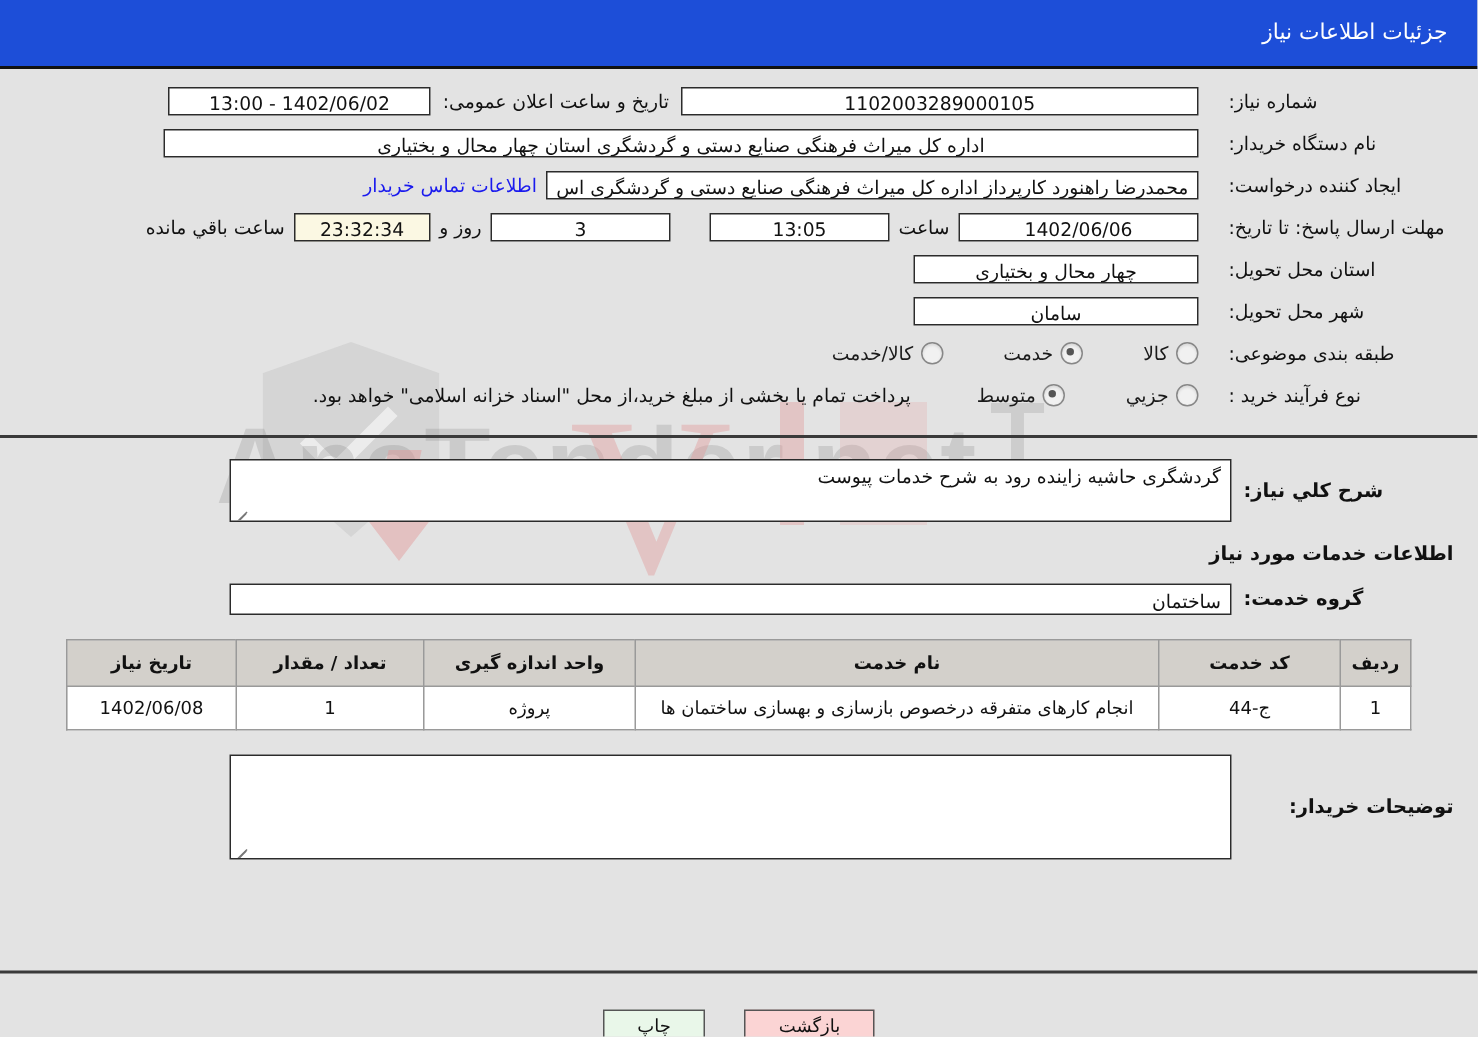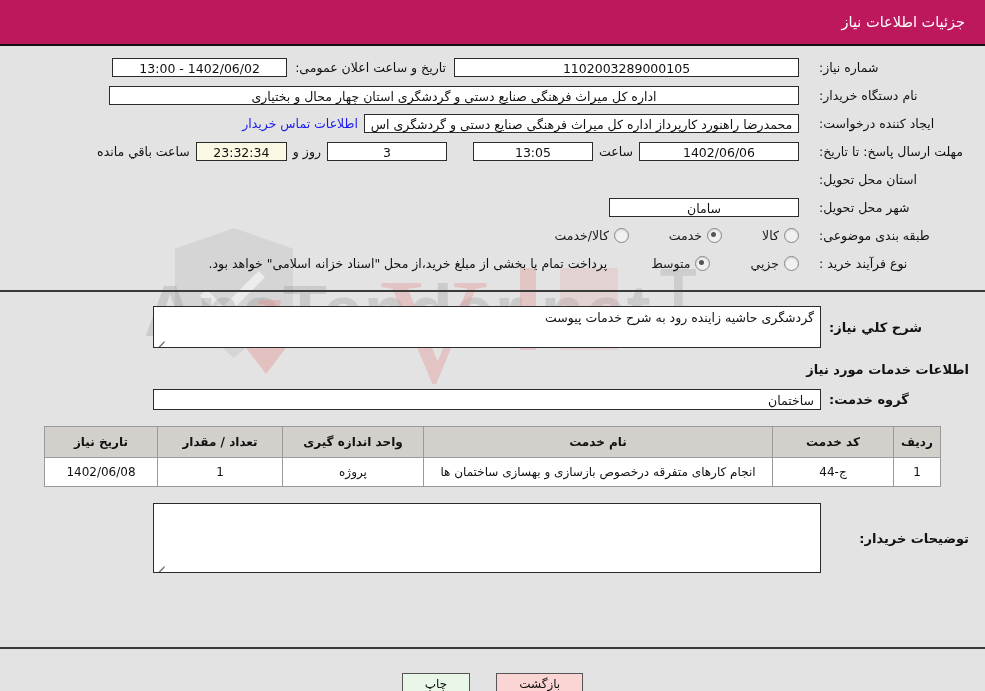--- a/index.html
+++ b/index.html
@@ -100,21 +100,21 @@
     width: 22px; height: 48px;
     background: rgba(226,150,150,0.45);
     transform: skewX(-12deg);
   }
 
   
   .titlebar {
     position: relative;
     z-index: 3;
     height: 46px;
-    background: #be185d;
+    background: #1d4ed8;
     border-bottom: 2px solid #111;
     display: flex;
     align-items: center;
     justify-content: flex-start;
     padding-right: 20px;
     box-sizing: border-box;
   }
   .titlebar .title {
     color: #ffffff;
     font-size: 14.5px;
@@ -436,20 +436,21 @@
       <div class="fld w-hour">13:05</div>
       <div style="width:26px"></div>
       <div class="fld w-days">3</div>
       <div class="small-lbl">روز و</div>
       <div class="fld w-rem cream">23:32:34</div>
       <div class="small-lbl">ساعت باقي مانده</div>
     </div>
 
     <div class="row">
       <div class="lbl lbl-w">استان محل تحویل:</div>
+      <div class="fld w-prov">چهار محال و بختیاری</div>
     </div>
 
     <div class="row">
       <div class="lbl lbl-w">شهر محل تحویل:</div>
       <div class="fld w-city">سامان</div>
     </div>
 
     <div class="row">
       <div class="lbl lbl-w">طبقه بندی موضوعی:</div>
       <div class="radio-group">

